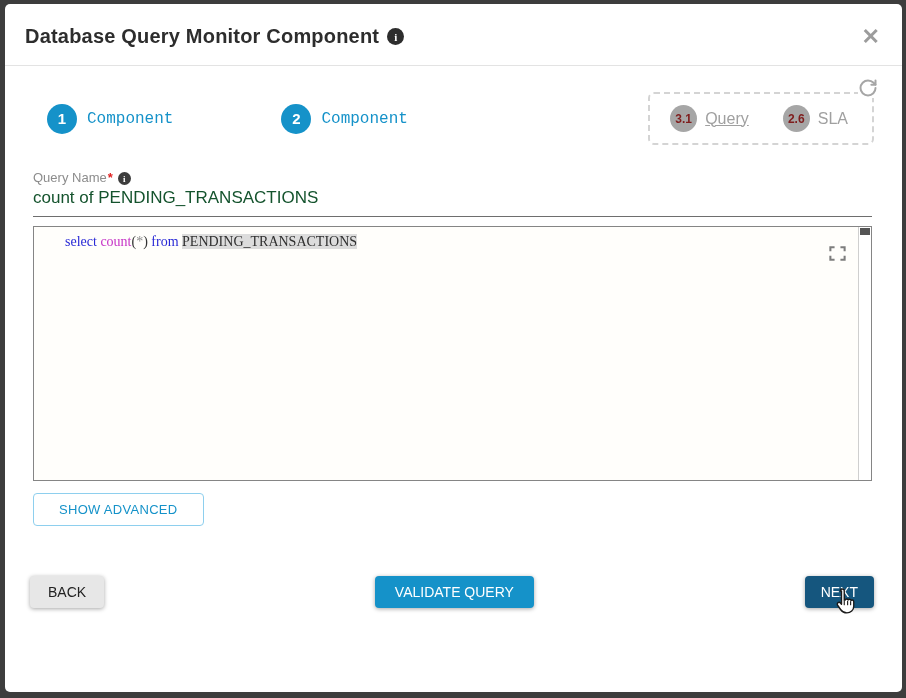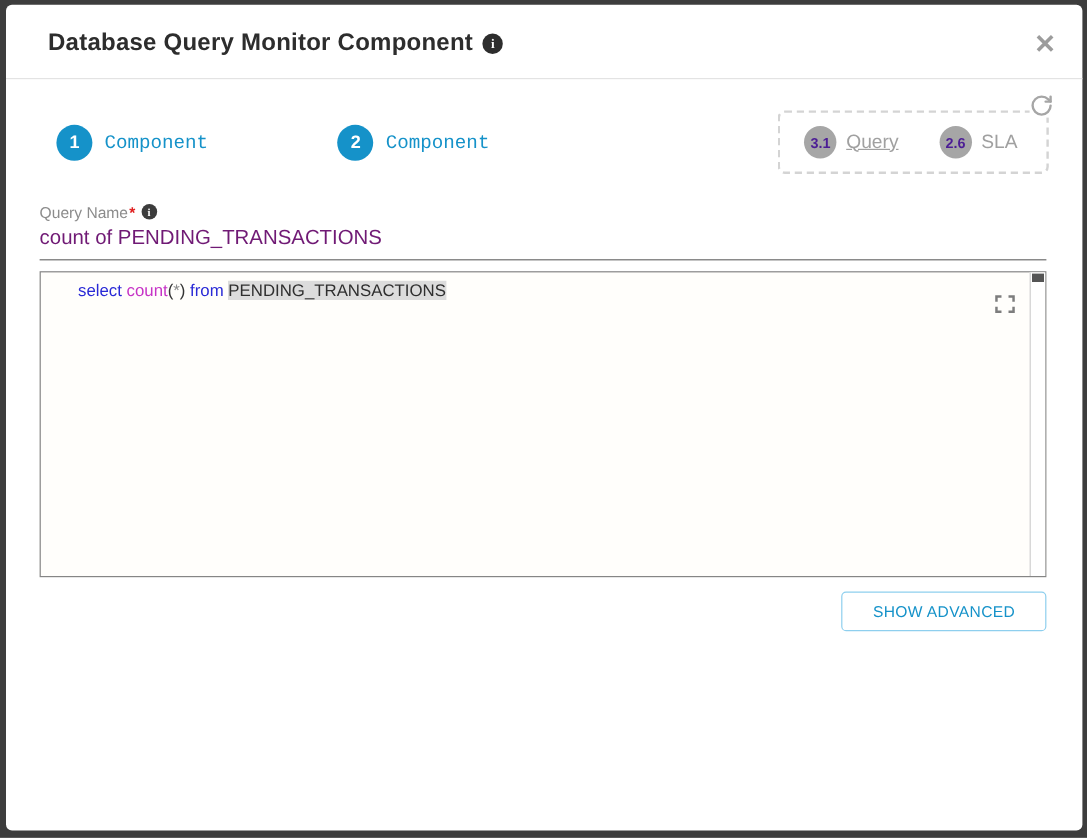--- a/index.html
+++ b/index.html
@@ -4,21 +4,21 @@
 <style>
   * { margin:0; padding:0; box-sizing:border-box; }
   html,body { width:906px; height:698px; overflow:hidden; background:#3d3d3d;
               font-family:"Liberation Sans", sans-serif; }
   .modal { position:absolute; left:5px; top:4px; right:4px; bottom:6px;
            background:#ffffff; border-radius:5px; display:flex; flex-direction:column; }
 
   
   .hdr { display:flex; align-items:center; padding:21px 22px 17px 20px;
          border-bottom:1px solid #e3e3e3; }
-  .hdr-title { font-size:20px; font-weight:600; color:#2d2d2d; letter-spacing:.2px;margin-left:15px; }
+  .hdr-title { font-size:20px; font-weight:600; color:#2d2d2d; letter-spacing:.2px; }
   .info-badge { display:inline-flex; align-items:center; justify-content:center;
          width:17px; height:17px; border-radius:50%; background:#2d2d2d; color:#fff;
          font-size:11px; font-weight:700; font-family:"Liberation Serif",serif;
          margin-left:8px; vertical-align:middle; }
   .close-x { margin-left:auto; color:#9c9c9c; font-size:22px; font-weight:700;
          line-height:1; cursor:pointer; }
 
   
   .steps-row { display:flex; align-items:center; margin:26px 28px 0 28px; }
   .step { display:flex; align-items:center; }
@@ -26,64 +26,64 @@
          color:#fff; font-size:15px; font-weight:700; display:flex; align-items:center;
          justify-content:center; }
   .step-label { color:#1592c9; font-size:16px; margin-left:10px;font-family:Liberation Mono, monospace; }
   .step1 { margin-left:14px; } .step2 { margin-left:108px; }
 
   .substeps { margin-left:auto; position:relative; border:2px dashed #d4d4d4;
          border-radius:6px; display:flex; align-items:center; gap:34px;
          padding:11px 24px 11px 20px; }
   .substep { display:flex; align-items:center; }
   .sub-circle { width:27px; height:27px; border-radius:50%; background:#a6a6a6;
-         color:#4c1d95; font-size:12px; font-weight:700; display:flex; align-items:center;
+         color:#7f1d1d; font-size:12px; font-weight:700; display:flex; align-items:center;
          justify-content:center; }
   .sub-label { color:#a0a0a0; font-size:16px; margin-left:8px;text-align:right; }
   .sub-label.underlined { text-decoration:underline; }
   .refresh-btn { position:absolute; top:-16px; right:-6px; width:20px; height:20px;
          cursor:pointer; background:#fff; }
 
   
   .tab-row { margin:16px 0 0 18px; }
   .tab { display:inline-block; width:162px; text-align:center; color:#1592c9;
          font-size:14px; letter-spacing:.3px; padding-bottom:12px;
          border-bottom:3px solid #1592c9; cursor:pointer; }
 
   
   .form { padding:0 30px 0 28px; }
   .field-label-row { margin-top:25px; font-size:13px; color:#8c8c8c; display:flex;
-         align-items:flex-start; }
+         align-items:flex-end; }
   .req { color:#e02020; font-weight:700; margin-left:1px; }
   .mini-info { display:inline-flex; align-items:center; justify-content:center;
          width:13px; height:13px; border-radius:50%; background:#3c3c3c; color:#fff;
          font-size:9px; font-weight:700; font-family:"Liberation Serif",serif;
          margin-left:5px; }
-  .field-value { font-size:17px; color:#701a75; margin-top:3px; padding-bottom:8px;
+  .field-value { font-size:17px; color:#14532d; margin-top:3px; padding-bottom:8px;
          border-bottom:1px solid #6e6e6e; cursor:text; }
   .sql-label-row { margin-top:25px; font-size:13px; color:#8c8c8c; }
 
   
   .editor { position:relative; margin-top:9px; height:255px; background:#fffefb;
          border:1px solid #858585; }
-  .code-line { white-space:pre; font-family:Liberation Sans, sans-serif;
+  .code-line { white-space:pre; font-family:Liberation Serif, serif;
          font-size:14px; padding:7px 0 0 31px; color:#333; cursor:text; }
   .tok-keyword { color:#2929d6; }
   .tok-function { color:#c633c6; }
   .tok-operator { color:#8a8a8a; }
   .tok-highlight { background:#dcdcdc; color:#2f2f2f; }
   .expand-btn { position:absolute; top:17px; right:24px; width:19px; height:19px;
          cursor:pointer; }
   .scrollbar { position:absolute; top:0; right:0; bottom:0; width:13px;
          background:#ffffff; border-left:1px solid #cfcfcf; }
   .scroll-thumb { position:absolute; top:1px; left:1px; right:1px; height:7px;
          background:#555; cursor:grab; }
 
   
-  .adv-row { text-align:right; margin-top:12px; }
+  .adv-row { text-align:left; margin-top:12px; }
   .btn-advanced { display:inline-block; background:#fff; border:1px solid #8ecfee;
          color:#1592c9; font-size:13px; letter-spacing:.3px; padding:8px 25px;
          border-radius:4px; cursor:pointer; font-family:inherit; }
 
   
   .footer { display:flex; align-items:center; margin:50px 28px 0 25px; }
   .btn { border:none; border-radius:4px; font-size:14px; padding:8px 18px;
          box-shadow:0 1px 4px rgba(0,0,0,.35); cursor:pointer; font-family:inherit; }
   .btn-back { background:#e7e7e7; color:#222; }
   .btn-validate { background:#1592c9; color:#fff; margin-left:auto; margin-right:auto;
@@ -154,14 +154,27 @@
       <div class="scrollbar">
         <div class="scroll-thumb"></div>
       </div>
     </div>
 
     <div class="adv-row">
       <span class="btn-advanced">SHOW ADVANCED</span>
     </div>
   </div>
 
+  <div class="footer">
+    <button class="btn btn-back">BACK</button>
+    <button class="btn btn-validate">VALIDATE QUERY</button>
+    <button class="btn btn-next">
+      <span>NEXT</span>
+      <span class="hand-cursor">
+        <svg viewBox="0 0 20 24" width="26" height="30">
+          <path d="M7 3.2c0-.9.7-1.6 1.6-1.6s1.6.7 1.6 1.6v7.3h.7c.1-.5.6-.9 1.2-.9.5 0 1 .3 1.2.8.2-.4.6-.6 1.1-.6.6 0 1.1.4 1.2 1 .2-.2.5-.4.9-.4.7 0 1.3.6 1.3 1.3v3.7c0 3.1-2.5 5.3-5.5 5.3-2.6 0-3.8-.9-4.9-2.5l-2.5-3.6c-.5-.7-.3-1.6.4-2.1.6-.4 1.4-.3 1.9.3l.8 1V3.2z" fill="#ffffff" stroke="#1a1a1a" stroke-width="1.1" stroke-linejoin="round"></path>
+          <path d="M10.2 11v3.2 M12.9 11.4v2.8 M15.3 11.6v2.6" fill="none" stroke="#1a1a1a" stroke-width="0.9" stroke-linecap="round"></path>
+        </svg>
+      </span>
+    </button>
+  </div>
 
 </div>
 
 </body></html>

